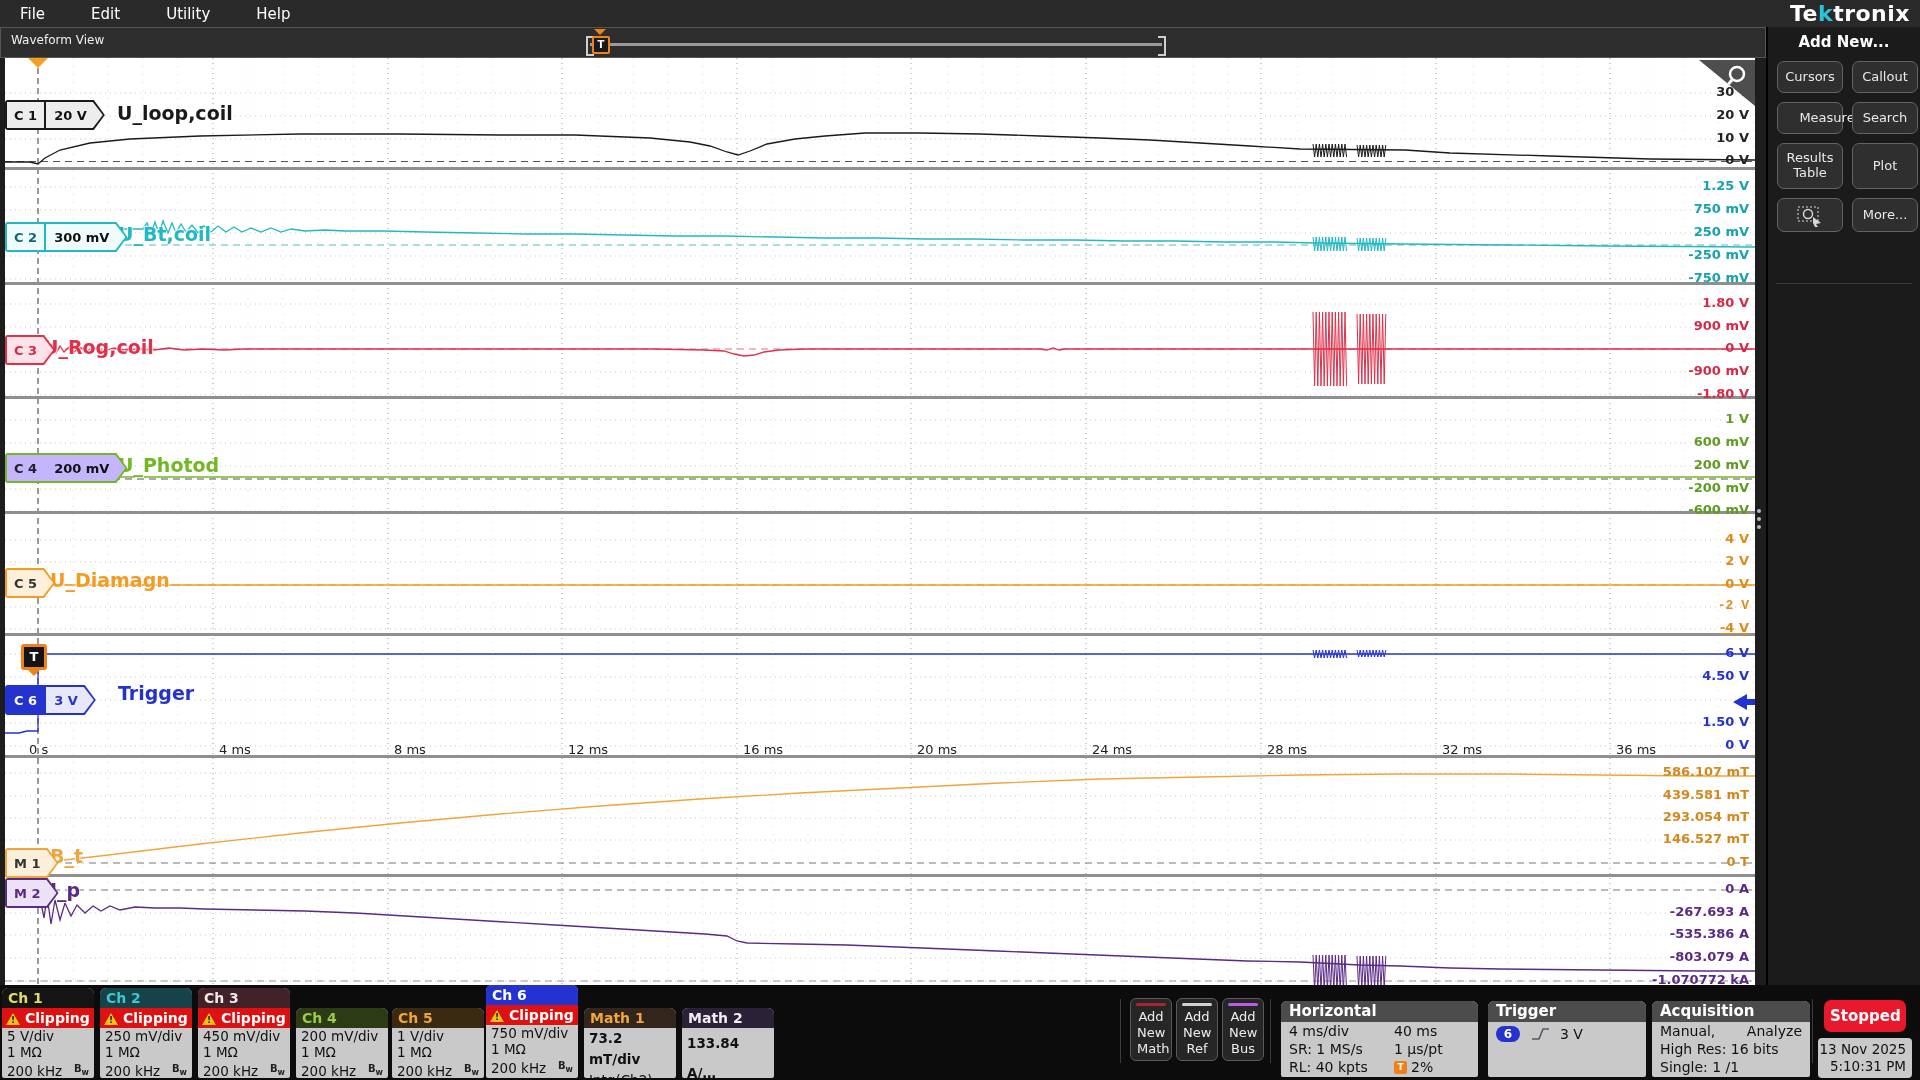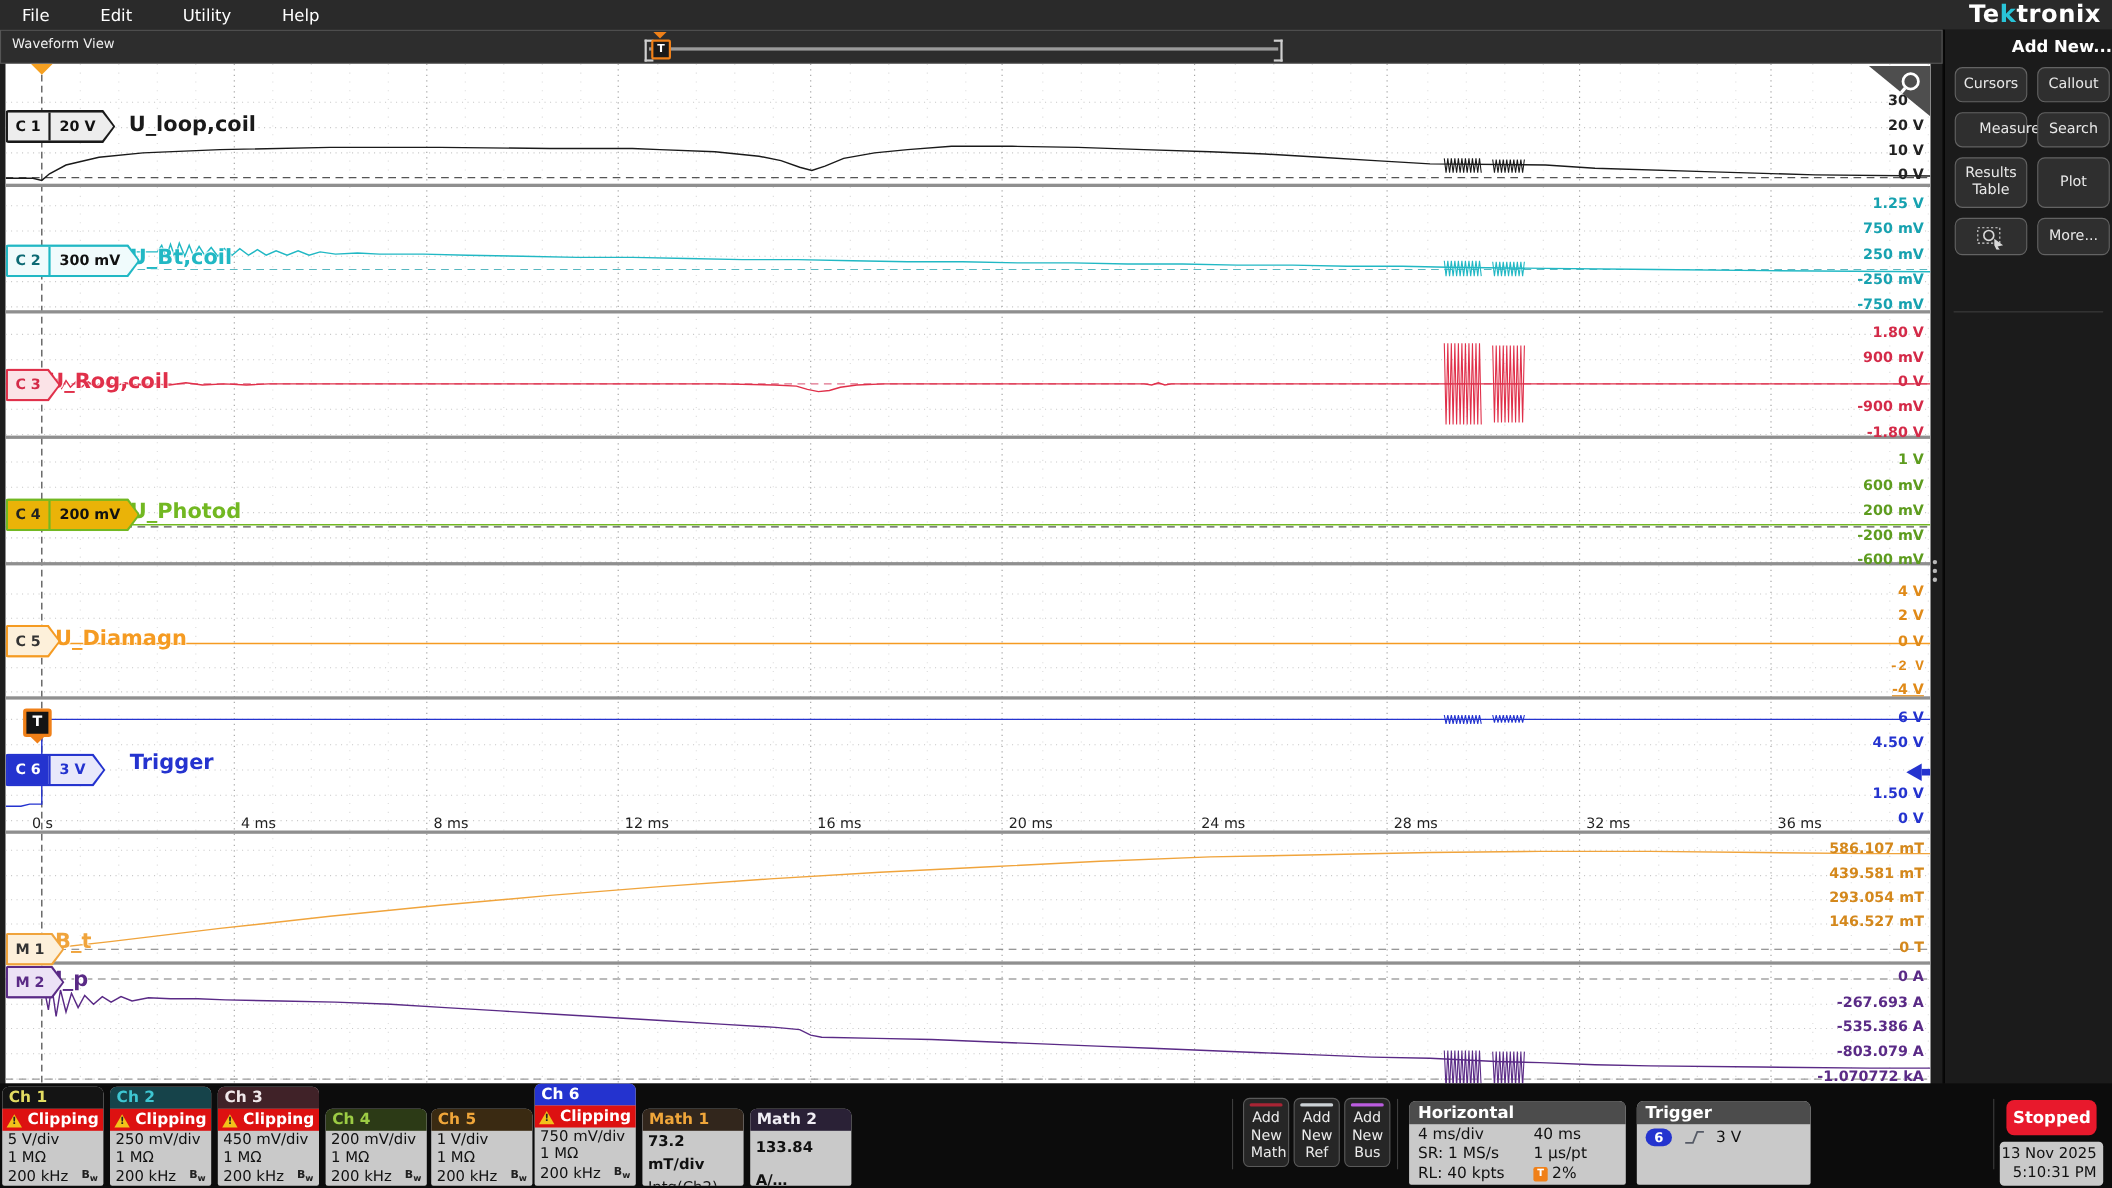--- a/index.html
+++ b/index.html
@@ -41,21 +41,21 @@
   #tmark .tip{position:absolute;left:3px;bottom:-9px;width:0;height:0;border-left:7px solid transparent;
     border-right:7px solid transparent;border-top:7px solid #f08018;}
   #exptri{position:absolute;left:23px;top:0;width:0;height:0;border-left:10px solid transparent;
     border-right:10px solid transparent;border-top:10px solid #f5a021;z-index:6;}
   #zoomcorner{position:absolute;right:0;top:2px;width:56px;height:46px;background:#4e4e4e;
     clip-path:polygon(0 0,100% 0,100% 100%);z-index:7;}
   #splitdots{position:absolute;left:1757px;top:478px;width:6px;z-index:2;}
   #splitdots i{display:block;width:4px;height:4px;border-radius:2px;background:#b9b9b9;margin:4px 0;}
   
   #sidebar{position:absolute;left:1767px;top:27px;width:153px;height:958px;background:#1b1b1b;border-left:1px solid #000;box-sizing:border-box;}
-  #sidebar .stitle{margin-top:6px;text-align:right;color:#fff;font-size:15px;font-weight:bold;}
+  #sidebar .stitle{margin-top:6px;text-align:center;color:#fff;font-size:15px;font-weight:bold;}
   #sgrid{display:grid;grid-template-columns:66px 66px;gap:9px;padding:10px 0 0 9px;}
   .sbtn{background:#2f2f2f;border:1px solid #636363;border-radius:7px;color:#e9e9e9;font-size:13px;
     font-family:inherit;white-space:pre-line;line-height:1.15;cursor:default;display:flex;align-items:center;justify-content:center;}
   #sidebar hr{position:absolute;left:8px;right:8px;top:248px;border:none;border-top:1px solid #3c3c3c;}
   
   #bottombar{position:absolute;left:0;top:985px;width:1920px;height:95px;background:#0c0c0c;}
   .card{position:absolute;width:92px;border-radius:6px 6px 2px 2px;overflow:hidden;background:#c9c9c9;box-sizing:border-box;}
   .chead{height:20px;font-size:14px;font-weight:bold;padding-left:6px;line-height:20px;}
   .clip{height:20px;background:#dd1111;color:#fff;font-weight:bold;font-size:14px;display:flex;align-items:center;gap:4px;padding-left:4px;}
   .warn{position:relative;width:15px;height:13px;display:inline-block;}
@@ -270,21 +270,21 @@
           <span class="bnum" style="color: rgb(212, 42, 72); padding-right: 16px;">C 3</span>
         </div>
       </div>
       <div class="trlabel" style="left: 38px; top: 278px; color: rgb(224, 48, 74);">U_Rog,coil</div>
       <div class="axlabel" style="top: 353px; color: rgb(93, 156, 30);">1 V</div>
       <div class="axlabel" style="top: 376px; color: rgb(93, 156, 30);">600 mV</div>
       <div class="axlabel" style="top: 399px; color: rgb(93, 156, 30);">200 mV</div>
       <div class="axlabel" style="top: 422px; color: rgb(93, 156, 30);">-200 mV</div>
       <div class="axlabel" style="top: 444px; color: rgb(93, 156, 30);">-600 mV</div>
       <div class="badge" style="left: 0px; top: 395px; background: rgb(114, 184, 34);">
-        <div class="inner" style="background: #eab308;">
+        <div class="inner" style="background: #c4b5fd; align-items: center;">
           <span class="bnum" style="color: rgb(34, 34, 34);">C 4</span>
           <span class="bdiv" style="background: rgb(114, 184, 34);"></span>
           <span class="bscale" style="color: rgb(17, 17, 17);">200 mV</span>
         </div>
       </div>
       <div class="trlabel" style="left: 113px; top: 396px; color: rgb(114, 184, 34);">U_Photod</div>
       <div class="axlabel" style="top: 473px; color: rgb(224, 138, 24);">4 V</div>
       <div class="axlabel" style="top: 495px; color: rgb(224, 138, 24);">2 V</div>
       <div class="axlabel" style="top: 518px; color: rgb(224, 138, 24);">0 V</div>
       <div class="axlabel" style="top: 540px; color: rgb(224, 138, 24); font-family: Liberation Mono, monospace;">-2 V</div>
@@ -525,20 +525,33 @@
     <div class="phead">Trigger</div>
     <div class="prow" style="padding-top:3px">
       <span class="trig-src">6</span>
       <svg width="22" height="16" style="margin-right:8px">
         <polyline points="2,13 9,13 13,3 19,3" fill="none" stroke="#555a66" stroke-width="1.6"></polyline>
       </svg>
       <span>3 V</span>
     </div>
   </div>
 
+  <div class="panel" id="p-acq" style="left:1652px;width:158px">
+    <div class="phead">Acquisition</div>
+    <div class="prow" style="justify-content:space-between">
+        <span>Manual,</span>
+        <span>Analyze</span>
+      </div>
+    <div class="prow">
+        <span>High Res: 16 bits</span>
+      </div>
+    <div class="prow">
+        <span>Single: 1 /1</span>
+      </div>
+  </div>
 
   <button id="stopped">Stopped</button>
   <div id="datetime">
     <div>13 Nov 2025</div>
     <div>5:10:31 PM</div>
   </div>
 <button class="addbtn" style="left: 1130px;"><span class="stripe" style="background: rgb(168, 36, 52);"></span>Add
 New
 Math</button>
     <button class="addbtn" style="left: 1176px;"><span class="stripe" style="background: rgb(204, 210, 214);"></span>Add

